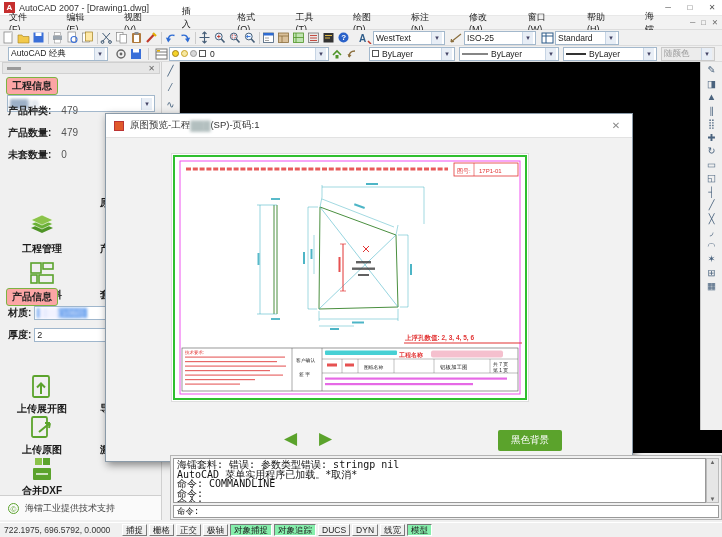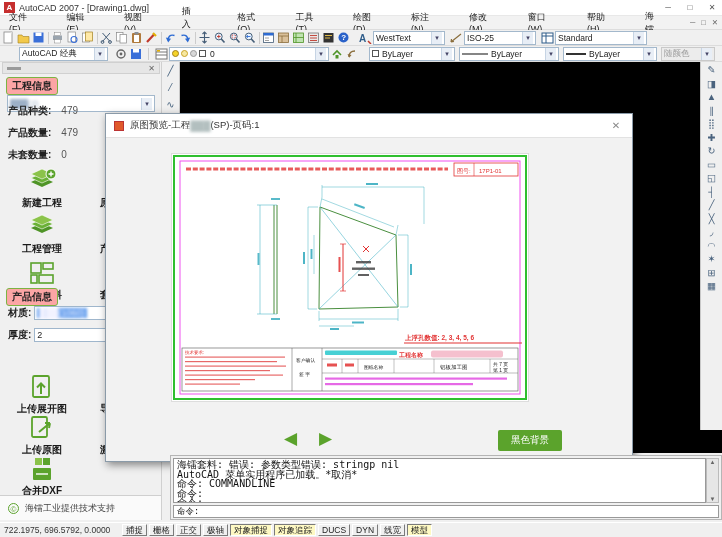--- a/index.html
+++ b/index.html
@@ -69,21 +69,21 @@
   
   #cmdwin { left:170px; top:455px; width:552px; height:65px; background:#f0f0f0; border:1px solid #b5b5b5; }
   #cmdhist { position:absolute; left:2px; top:2px; width:533px; height:45px; background:#fff; border:1px solid #999; font-family:"DejaVu Sans Mono", monospace; font-size:10px; line-height:9.5px; padding:1px 3px; color:#111; overflow:hidden; }
   #cmdscroll { position:absolute; right:2px; top:2px; width:13px; height:45px; background:#e6e6e6; border:1px solid #bbb; display:flex; flex-direction:column; justify-content:space-between; align-items:center; font-size:6px; color:#666; }
   #cmdinput { position:absolute; left:2px; top:49px; width:546px; height:13px; background:#fff; border:1px solid #999; font-family:"DejaVu Sans Mono", monospace; font-size:8.5px; padding:0 3px; color:#111; }
 
   
   #statusbar { left:0; top:522px; width:722px; height:15px; background:#f0f0f0; border-top:1px solid #fff; display:flex; align-items:center; padding:0 4px; }
   #coords { font-size:8.5px; color:#333; width:118px; }
   .toggle { font-size:8.5px; color:#222; background:#f0f0f0; border:1px solid; border-color:#fff #7a7a7a #7a7a7a #fff; padding:0 3px; margin-right:2px; height:12px; line-height:11px; }
-  .toggle.pressed { border-color:#7a7a7a #fff #fff #7a7a7a; background:#fef9c3; }
+  .toggle.pressed { border-color:#7a7a7a #fff #fff #7a7a7a; background:#86efac; }
 
   svg text { font-family:"Liberation Sans", sans-serif; }
 </style>
 </head>
 <body>
 
 <div id="app">
 
   <svg width="0" height="0" style="position:absolute" aria-hidden="true">
     <defs>
@@ -308,28 +308,28 @@
     <div class="combo" style="width:72px">
       <span class="cval">ISO-25</span>
       <span class="carr">▾</span>
     </div>
     <div class="tbicon" style="margin-left:4px">
         <svg width="13" height="12">
           <rect x="1" y="1" width="11" height="10" fill="#fff" stroke="#2f5d8a"></rect>
           <path d="M1 4 h11 M5 1 v10" stroke="#2f5d8a"></path>
         </svg>
       </div>
-    <div class="combo" style="width:92px">
+    <div class="combo" style="width:64px">
       <span class="cval">Standard</span>
       <span class="carr">▾</span>
     </div>
   </div>
 
   <div id="tb2" class="tbrow abs">
-    <div class="combo" style="width:89px; margin-left:19px">
+    <div class="combo" style="width:100px; margin-left:8px">
       <span class="cval">AutoCAD 经典</span>
       <span class="carr">▾</span>
     </div>
     <div class="tbicon" style="margin-left:5px">
         <svg width="12" height="12">
           <circle cx="6" cy="6" r="4" fill="none" stroke="#666" stroke-width="1.4"></circle>
           <circle cx="6" cy="6" r="1.4" fill="#666"></circle>
         </svg>
       </div>
     <div class="tbicon">
@@ -405,26 +405,20 @@
 
     <div class="abs combo" style="left:7px; top:33px; width:148px; height:17px">
       <span class="cval redact" style="color:#7d96b5">███(2)</span>
       <span class="carr">▾</span>
     </div>
 
     <div class="statrow" style="top:42px"><span>产品种类:</span><span class="sv">479</span></div>
     <div class="statrow" style="top:64px"><span>产品数量:</span><span class="sv">479</span></div>
     <div class="statrow" style="top:86px"><span>未套数量:</span><span class="sv">0</span></div>
 
-    <div class="bigbtn" style="left:6px; top:106px">
-      <svg width="32" height="26">
-          <use href="#sym-stack-plus"></use>
-        </svg>
-      <span class="blabel">新建工程</span>
-    </div>
     <div class="bigbtn" style="left:84px; top:106px">
       <svg width="32" height="26">
           <use href="#sym-doc-a"></use>
         </svg>
       <span class="blabel">原始图纸</span>
     </div>
     <div class="bigbtn" style="left:6px; top:152px">
       <svg width="32" height="26">
           <use href="#sym-stack"></use>
         </svg>

